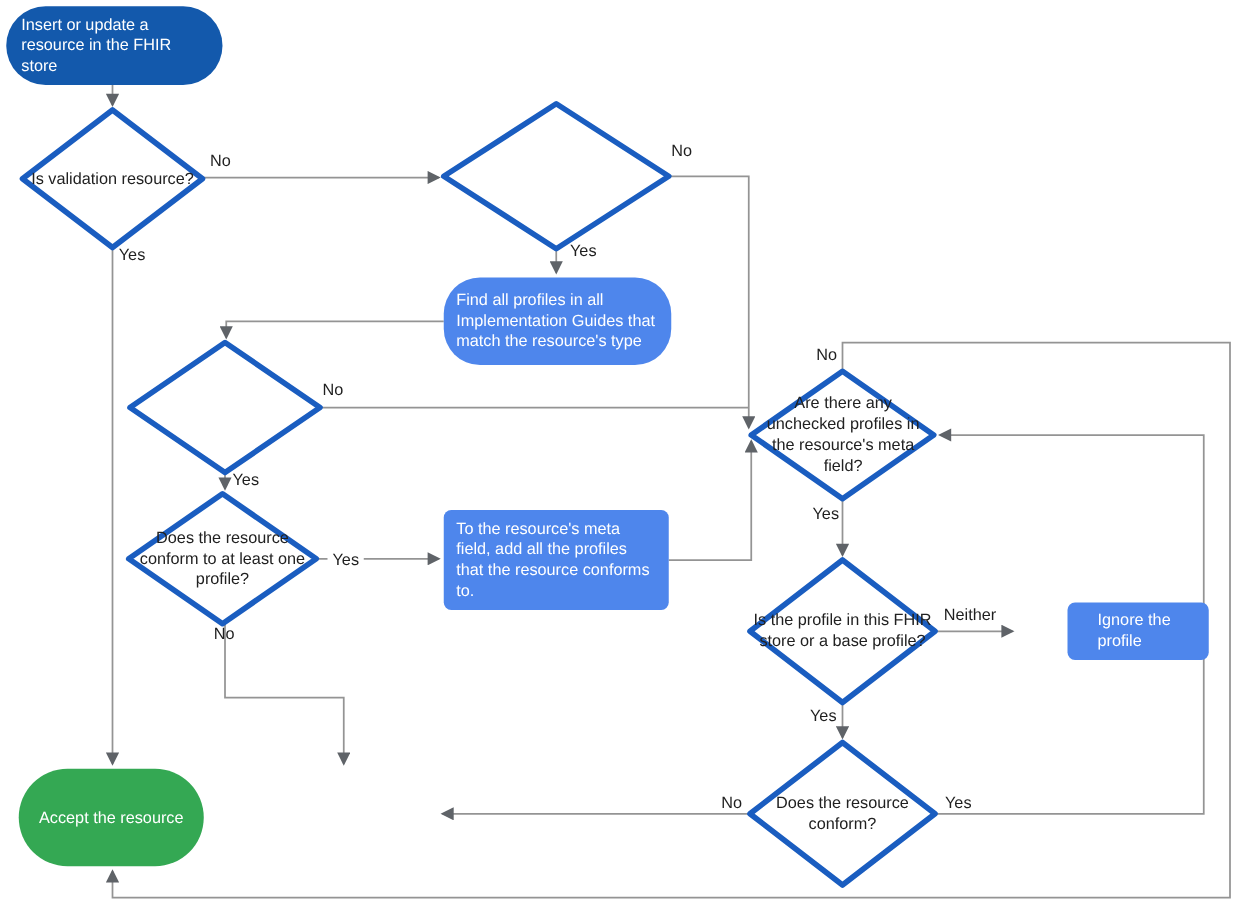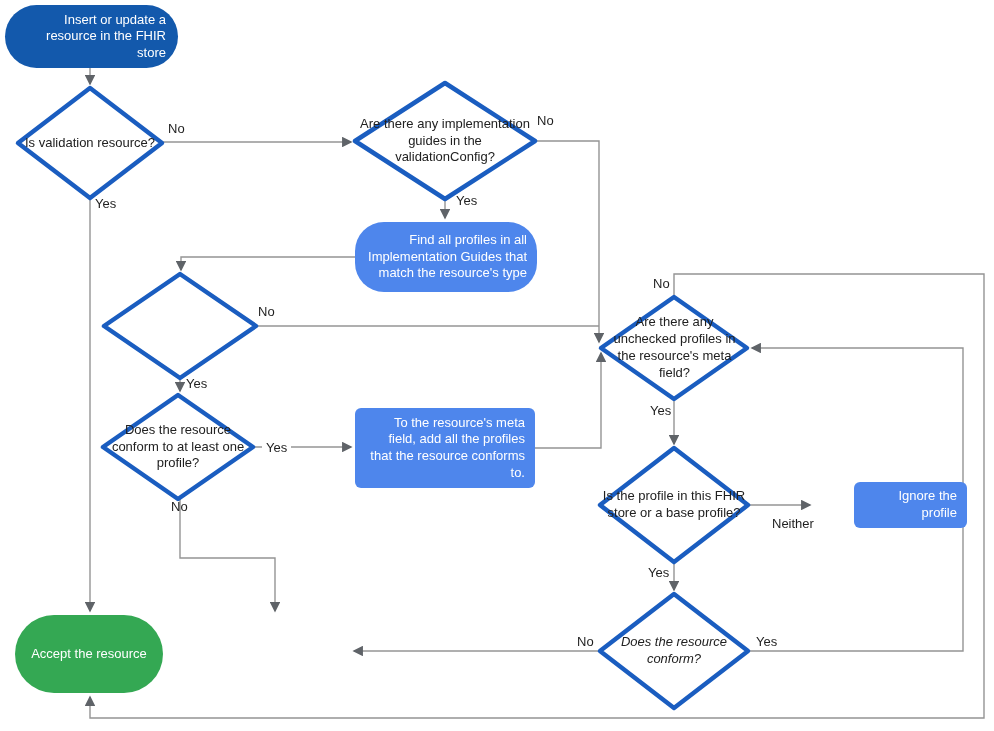--- a/index.html
+++ b/index.html
@@ -4,21 +4,21 @@
 <style>
   html,body{margin:0;padding:0;background:#ffffff;}
   .canvas{
     position:relative;width:994px;height:731px;background:#ffffff;overflow:hidden;
     font-family:"Liberation Sans",sans-serif;color:#212121;
   }
   svg.wires{position:absolute;left:0;top:0;}
   svg.wires polyline{fill:none;stroke:#949494;stroke-width:1.4;}
   svg.wires polygon.diamond{fill:#ffffff;stroke:#1a5dc0;stroke-width:4.5;stroke-linejoin:round;}
   .node{position:absolute;display:flex;align-items:center;justify-content:center;
-        text-align:right;font-size:13px;line-height:1.28;box-sizing:border-box;}
+        text-align:left;font-size:13px;line-height:1.28;box-sizing:border-box;}
   .terminal{color:#ffffff;border-radius:999px;padding:6px 12px;}
   .terminal.start{background:#1359ac;}
   .terminal.accept{background:#34a853;}
   .terminal.reject{background:#ea4335;}
   .process{background:#4e86ec;color:#ffffff;border-radius:6px;padding:6px 10px;}
   .dlabel{position:absolute;display:flex;align-items:center;justify-content:center;
           text-align:center;font-size:13px;line-height:1.3;color:#212121;}
   .dlabel > span{display:block;}
   .elabel{position:absolute;font-size:13px;line-height:1;color:#1f1f1f;white-space:nowrap;}
   .elabel.onwire{background:#ffffff;padding:1px 4px;}
@@ -83,49 +83,46 @@
 
   <div class="node terminal accept" style="left:15px;top:615px;width:148px;height:78px;">
     <span>Accept the resource</span>
   </div>
 
 
   <div class="dlabel" style="left:10px;top:90px;width:160px;height:106px;">
     <span>Is validation resource?</span>
   </div>
 
-  <div class="dlabel" style="left:360px;top:96px;width:170px;height:90px;">
-    <span>Are there any implementation guides in the validationConfig?</span>
-  </div>
 
 
   <div class="dlabel" style="left:103px;top:399px;width:150px;height:96px;">
     <span>Does the resource conform to at least one profile?</span>
   </div>
 
   <div class="dlabel" style="left:607px;top:298px;width:135px;height:100px;">
     <span>Are there any unchecked profiles in the resource's meta field?</span>
   </div>
 
   <div class="dlabel" style="left:598px;top:460px;width:152px;height:90px;align-items:center;">
     <span>Is the profile in this FHIR store or a base profile?</span>
   </div>
 
-  <div class="dlabel" style="left:615px;top:608px;width:118px;height:86px;font-style:italic;">
+  <div class="dlabel" style="left:615px;top:608px;width:118px;height:86px;">
     <span>Does the resource conform?</span>
   </div>
 
   <div class="elabel" style="left:168px;top:122px;">No</div>
   <div class="elabel" style="left:95px;top:197px;">Yes</div>
   <div class="elabel" style="left:537px;top:114px;">No</div>
   <div class="elabel" style="left:456px;top:194px;">Yes</div>
   <div class="elabel" style="left:258px;top:305px;">No</div>
   <div class="elabel" style="left:186px;top:377px;">Yes</div>
   <div class="elabel onwire" style="left:262px;top:440px;">Yes</div>
   <div class="elabel" style="left:171px;top:500px;">No</div>
   <div class="elabel" style="left:653px;top:277px;">No</div>
   <div class="elabel" style="left:650px;top:404px;">Yes</div>
-  <div class="elabel" style="left:772px;top:485px;margin-top:32px;">Neither</div>
+  <div class="elabel" style="left:755px;top:485px;">Neither</div>
   <div class="elabel" style="left:648px;top:566px;">Yes</div>
   <div class="elabel" style="left:577px;top:635px;">No</div>
   <div class="elabel" style="left:756px;top:635px;">Yes</div>
 
 </div>
 
 </body></html>

